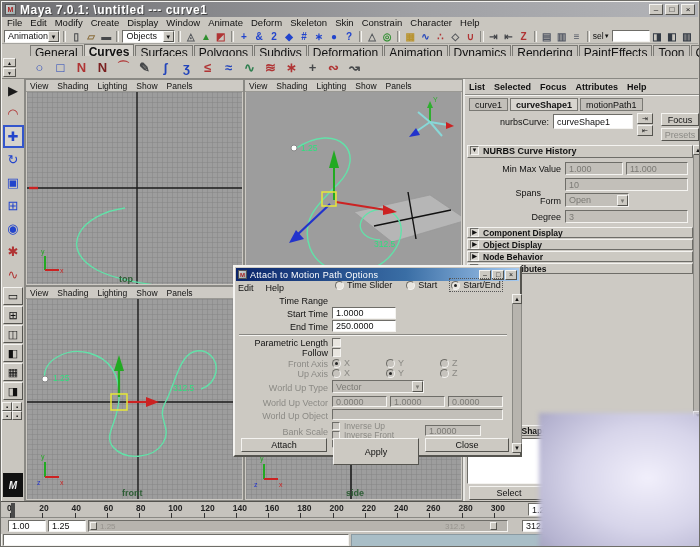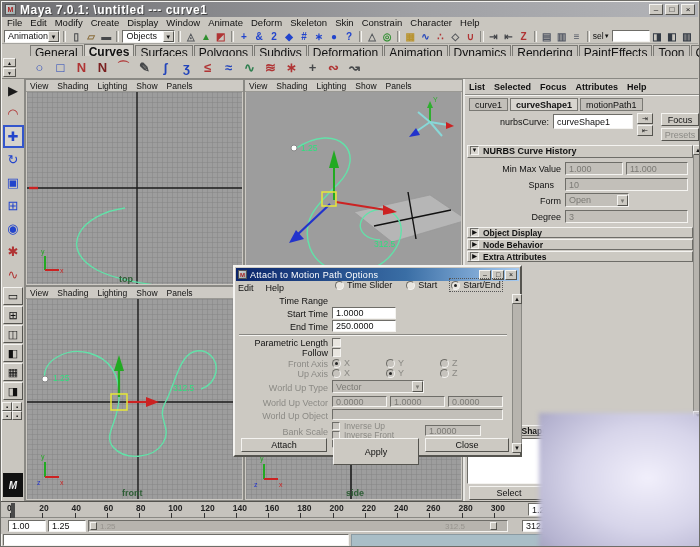--- a/index.html
+++ b/index.html
@@ -445,33 +445,37 @@
     <span class="btn abs" style="left:196px;top:34px;width:38px;height:13px">Focus</span>
     <span class="btn abs" style="left:196px;top:49px;width:38px;height:13px;color:#8b8a85">Presets</span>
 
     <div class="sect" style="top:66px">
       <span class="arrowbox">▼</span>
       <span>NURBS Curve History</span>
     </div>
     <span class="rlabel" style="left:0;top:85px;width:96px">Min Max Value</span>
     <span class="field gfield abs" style="left:100px;top:83px;width:58px;height:13px">1.000</span>
     <span class="field gfield abs" style="left:161px;top:83px;width:62px;height:13px">11.000</span>
-    <span class="rlabel" style="left:0;top:101px;width:89px">Spans</span>
+    <span class="rlabel" style="left:0;top:109px;width:76px">Spans</span>
     <span class="field gfield abs" style="left:100px;top:99px;width:123px;height:13px">10</span>
     <span class="rlabel" style="left:0;top:117px;width:96px">Form</span>
     <span class="combo abs" style="left:100px;top:114px;width:64px;height:14px;background:#c2bfb9;color:#7c7b76">
       <span>Open</span>
         <span class="dn">▼</span>
     </span>
     <span class="rlabel" style="left:0;top:133px;width:96px">Degree</span>
     <span class="field gfield abs" style="left:100px;top:131px;width:123px;height:13px">3</span>
 
     <div class="abs" style="left:0;top:148px">
 
 
+        <div class="sect thin" style="position:relative;left:2px;top:0;margin-bottom:1px">
+          <span class="arrowbox">▶</span>
+          <span>Component Display</span>
+        </div>
 
         <div class="sect thin" style="position:relative;left:2px;top:0;margin-bottom:1px">
           <span class="arrowbox">▶</span>
           <span>Object Display</span>
         </div>
 
         <div class="sect thin" style="position:relative;left:2px;top:0;margin-bottom:1px">
           <span class="arrowbox">▶</span>
           <span>Node Behavior</span>
         </div>

